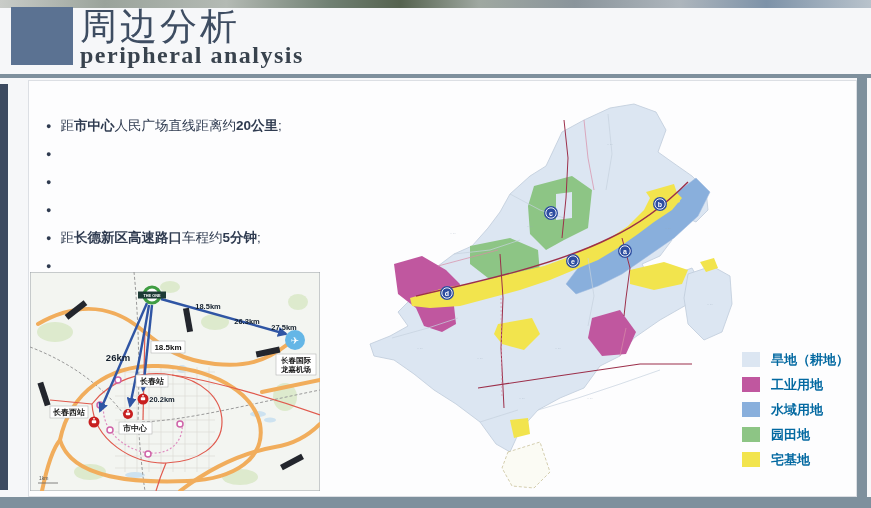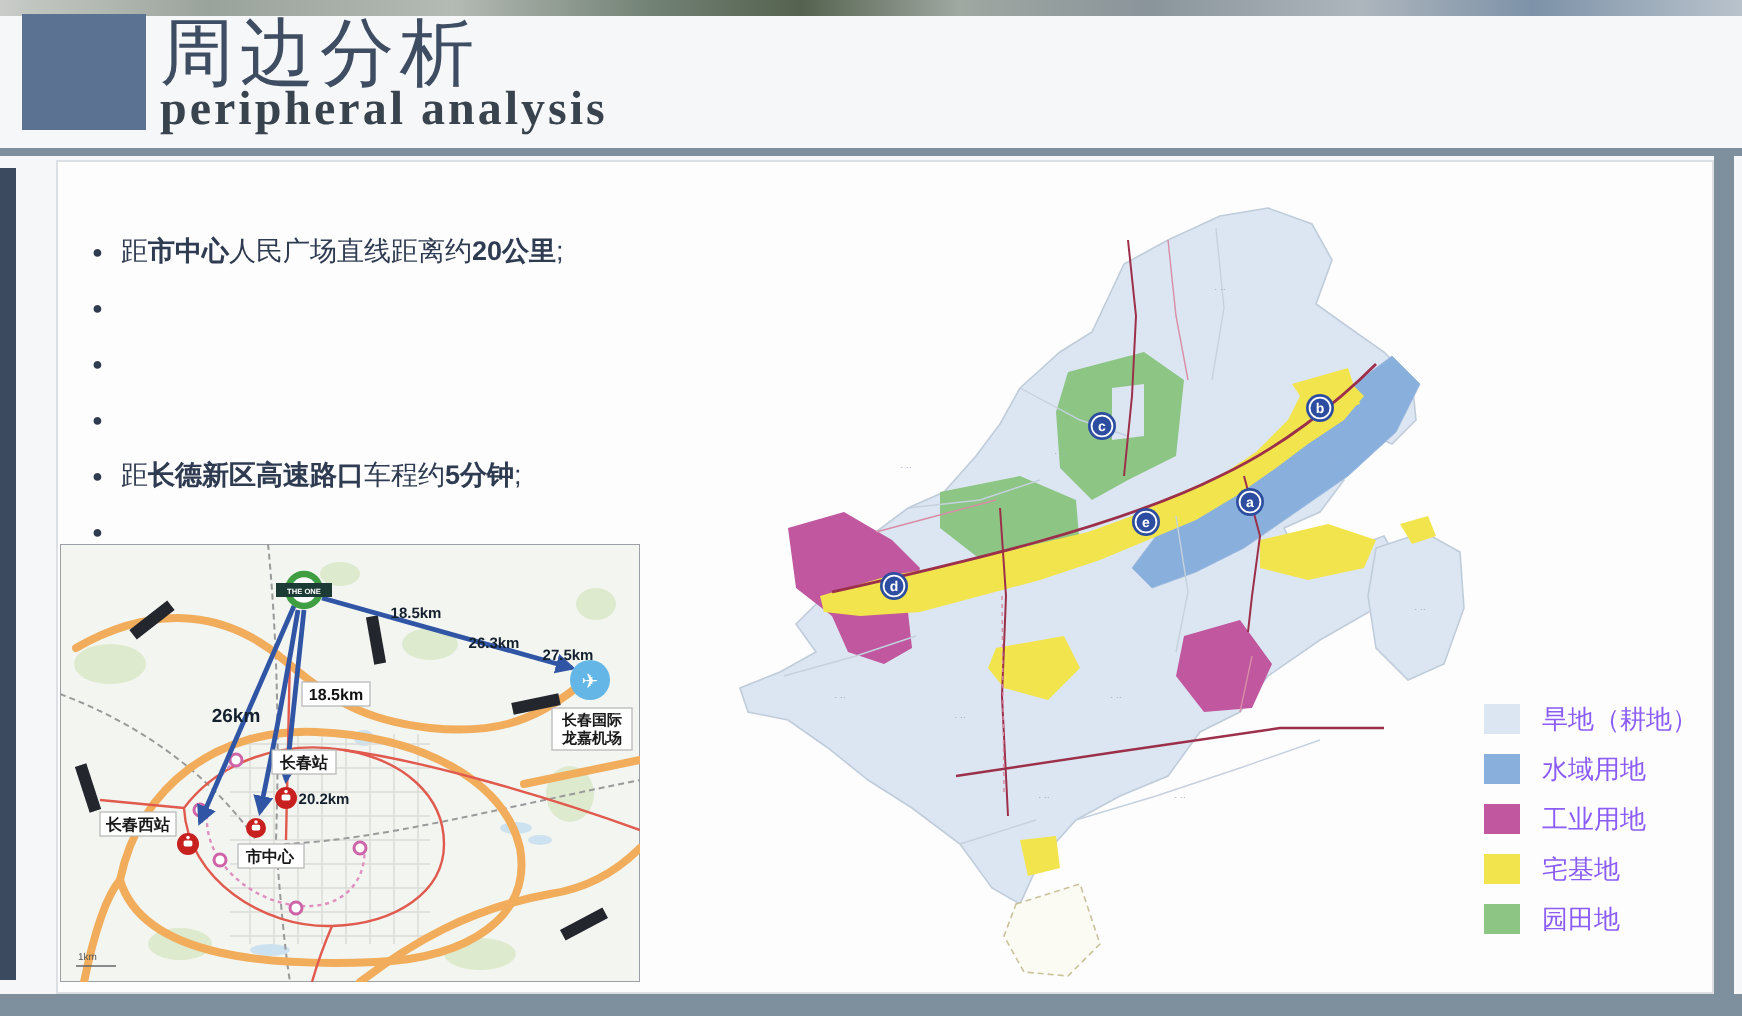--- a/index.html
+++ b/index.html
@@ -24,21 +24,21 @@
   .panel{position:absolute;left:28px;top:80px;width:829px;height:417px;background:#fdfdfe;border:1px solid #dcdfe4}
   .bullets{position:absolute;left:46px;top:112px;width:300px;list-style:none}
   .bullets li{display:flex;align-items:center;gap:9px;height:28px;font-size:13.5px;color:var(--c-text)}
   .bullets li .dot{font-size:9px;line-height:1;color:var(--c-text)}
   .bullets li b{font-weight:700}
   .map-left{position:absolute;left:30px;top:272px;width:290px;height:219px}
   .map-right{position:absolute;left:358px;top:98px;width:384px;height:392px}
   .legend{position:absolute;left:742px;top:352px;width:122px}
   .legend-row{display:flex;align-items:center;gap:11px;margin-bottom:10px;height:15px}
   .legend-swatch{width:18px;height:15px;flex:0 0 auto}
-  .legend-label{font-size:13px;font-weight:400;color:#8b5cf6;white-space:nowrap}
+  .legend-label{font-size:13px;font-weight:700;color:#0369a1;white-space:nowrap}
   
   .f-dry{fill:var(--c-dry)} .f-water{fill:var(--c-water)} .f-garden{fill:var(--c-garden)}
   .f-ind{fill:var(--c-industrial)} .f-home{fill:var(--c-homestead)}
   .s-road{stroke:var(--c-road);fill:none} .s-arrow{stroke:var(--c-arrow);fill:none}
   .s-hwy{stroke:var(--c-highway);fill:none;stroke-linecap:round} .s-red{stroke:var(--c-redroad);fill:none}
   text{font-family:"Liberation Sans",sans-serif}
 </style>
 </head>
 <body>
 
@@ -279,29 +279,29 @@
       </g>
     </g>
   </svg>
 
   <div class="legend">
       <div class="legend-row">
         <div class="legend-swatch" style="background: rgb(220, 230, 242);"></div>
         <div class="legend-label">旱地（耕地）</div>
       </div>
       <div class="legend-row">
+        <div class="legend-swatch" style="background: rgb(192, 87, 159);"></div>
+        <div class="legend-label">工业用地</div>
+      </div>
+      <div class="legend-row">
         <div class="legend-swatch" style="background: rgb(137, 175, 220);"></div>
         <div class="legend-label">水域用地</div>
       </div>
       <div class="legend-row">
-        <div class="legend-swatch" style="background: rgb(192, 87, 159);"></div>
-        <div class="legend-label">工业用地</div>
+        <div class="legend-swatch" style="background: rgb(141, 197, 133);"></div>
+        <div class="legend-label">园田地</div>
       </div>
       <div class="legend-row">
         <div class="legend-swatch" style="background: rgb(242, 228, 77);"></div>
         <div class="legend-label">宅基地</div>
       </div>
-      <div class="legend-row">
-        <div class="legend-swatch" style="background: rgb(141, 197, 133);"></div>
-        <div class="legend-label">园田地</div>
-      </div>
     </div>
 </div>
 
 </body></html>

